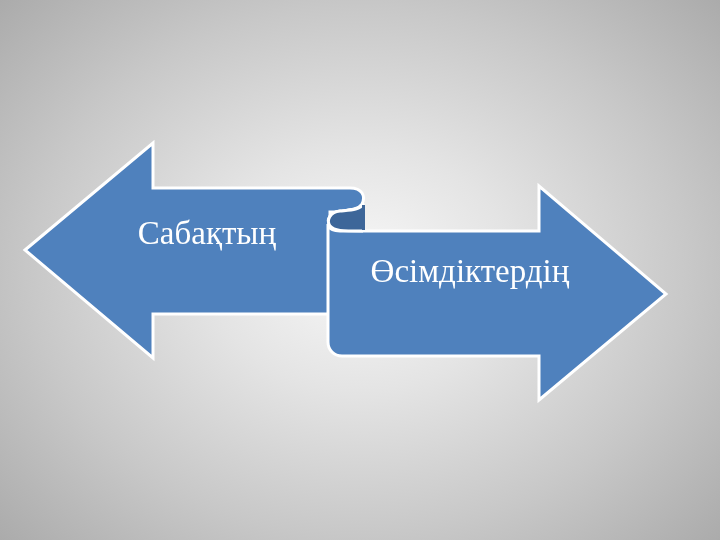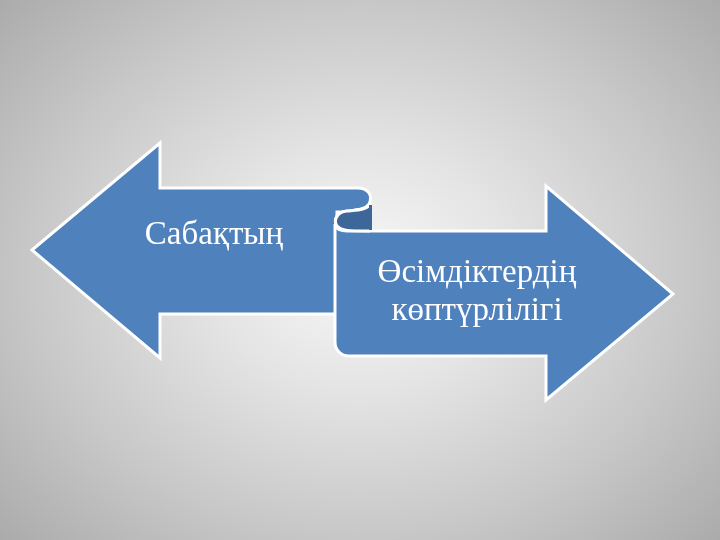--- a/index.html
+++ b/index.html
@@ -13,21 +13,20 @@
       position: relative;
       background: radial-gradient(ellipse 70% 75% at 50% 50%, #f8f8f8 0%, #e4e4e4 30%, #c8c8c8 65%, #a9a9a9 100%);
       font-family: "Liberation Serif", "DejaVu Serif", serif;
     }
     #slide {
       position: absolute;
       left: 0;
       top: 0;
       width: 664px;
       height: 540px;
-      margin-left: 7px;
     }
     svg.diagram {
       position: absolute;
       left: 0;
       top: 0;
       width: 720px;
       height: 540px;
     }
     .label {
       position: absolute;
@@ -74,15 +73,14 @@
          C 334 231 342 231 363 231" fill="#3d6699" stroke="#ffffff" stroke-width="3" stroke-linejoin="round"></path>
     <rect x="362" y="205" width="3" height="25" fill="#3d6699"></rect>
   </svg>
 
   <div id="label-left" class="label">
     <div>Сабақтың</div>
   </div>
 
   <div id="label-right" class="label">
     <div>Өсімдіктердің</div>
-    <div>көптүрлілігі</div>
   </div>
 </div>
 
 </body></html>

